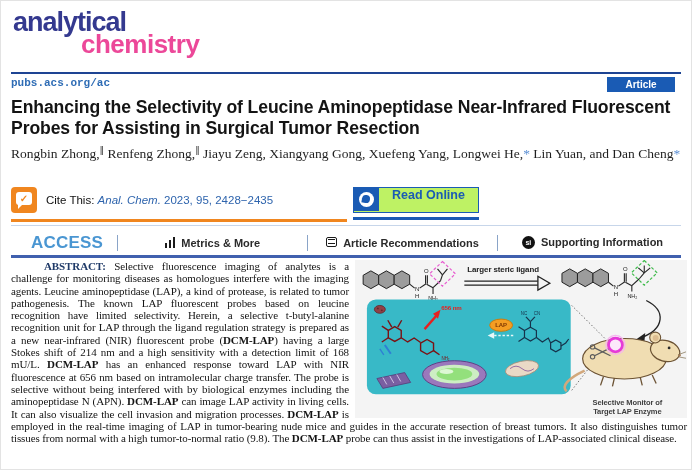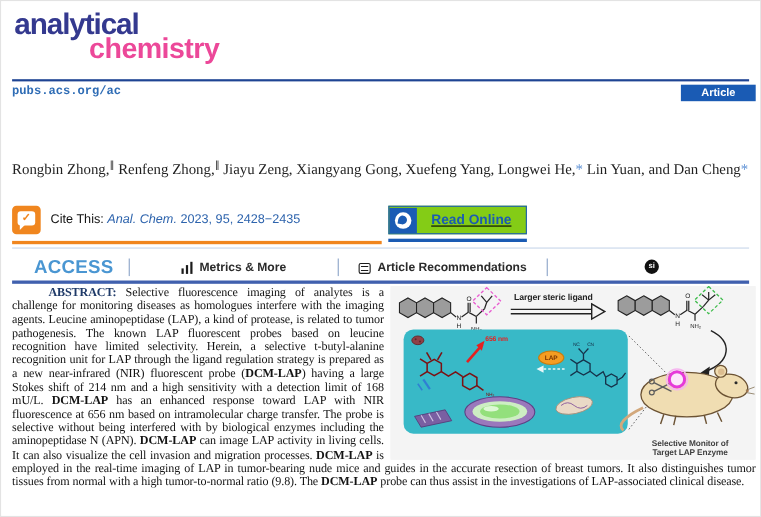--- a/index.html
+++ b/index.html
@@ -4,21 +4,21 @@
 <style>
   html,body{margin:0;padding:0;background:#f6f6f6;}
   .page{position:relative;width:692px;height:470px;background:#fff;border:1px solid #e3e3e3;
         box-sizing:border-box;font-family:"Liberation Sans",sans-serif;overflow:hidden;}
   
   .logo{position:absolute;left:12px;top:6px;width:240px;height:52px;}
   .logo .w1{position:absolute;left:0;top:0;font-size:27px;font-weight:800;letter-spacing:-1px;color:#34398f;}
   .logo .w2{position:absolute;left:68px;top:22px;font-size:26px;font-weight:800;letter-spacing:-0.5px;color:#ec4899;}
   .rule-navy{position:absolute;left:10px;right:10px;top:71px;height:2px;background:#1e4493;}
   .site-url{position:absolute;left:10px;top:76px;font-size:11px;font-weight:700;color:#2e6cb5;font-family:Liberation Mono, monospace;}
-  .badge{position:absolute;right:4px;top:76px;width:68px;height:15px;background:#1a5bb4;color:#fff;
+  .badge{position:absolute;right:16px;top:76px;width:68px;height:15px;background:#1a5bb4;color:#fff;
          font-size:10px;font-weight:700;text-align:center;line-height:15px;}
   
   .title{position:absolute;left:10px;top:96px;width:676px;font-size:17.6px;font-weight:700;
          color:#141414;line-height:1.2;letter-spacing:-0.1px;}
   .authors{position:absolute;left:10px;top:144px;width:676px;font-family:"Liberation Serif",serif;
            font-size:13.5px;color:#1f1f1f;line-height:1.3;}
   .authors .sup{font-size:9px;vertical-align:5px;}
   .authors .star{color:#5b8fd4;}
   
   .cite-row{position:absolute;left:10px;top:186px;width:336px;display:flex;align-items:center;
@@ -26,32 +26,32 @@
   .cite-icon{width:26px;height:26px;background:#f0861f;border-radius:4px;position:relative;flex:0 0 auto;}
   .cite-bubble{position:absolute;left:5px;top:5px;width:16px;height:13px;background:#fff;border-radius:3px;
                font-size:10px;font-weight:700;color:#f0861f;text-align:center;line-height:13px;}
   .cite-bubble:after{content:"";position:absolute;left:2px;bottom:-4px;width:0;height:0;
                border-top:5px solid #fff;border-right:5px solid transparent;}
   .cite-text{font-size:11.5px;color:#111;white-space:nowrap;}
   .cite-text .lbl{font-weight:400;}
   .cite-text .ref{color:#2e64ad;}
   .cite-text .jrnl{font-style:italic;}
   .readonline-wrap{position:absolute;left:352px;top:186px;padding-bottom:4px;border-bottom:3px solid #1a5bb4;}
-  .readonline{display:flex;align-items:center;border:1.5px solid #1a5bb4;background:#84cc16;height:26px;box-sizing:border-box;text-decoration:underline;}
+  .readonline{display:flex;align-items:flex-start;border:1.5px solid #1a5bb4;background:#bef264;height:26px;box-sizing:border-box;}
   .ro-icon{width:25px;height:23px;background:#1a5bb4;display:flex;align-items:center;justify-content:center;flex:0 0 auto;}
   .ro-globe{width:15px;height:15px;background:#fff;border-radius:50%;position:relative;}
   .ro-globe:after{content:"";position:absolute;left:3px;top:3px;width:8px;height:8px;border-radius:50% 50% 50% 0;
                   background:#1a5bb4;transform:rotate(10deg);}
   .ro-label{font-size:12.5px;font-weight:700;color:#1a5bb4;padding:0 13px;}
   .rule-thin{position:absolute;left:10px;right:10px;top:224px;height:1px;background:#c7d6ea;}
   
   .accessbar{position:absolute;left:10px;top:231px;width:676px;height:21px;display:flex;align-items:center;}
   .access-title{font-size:17px;font-weight:700;color:#4a96d2;letter-spacing:0.2px;width:86px;flex:0 0 auto;margin-left:20px;}
   .vsep{width:1px;height:16px;background:#8aa4c8;flex:0 0 auto;}
-  .access-item{flex:1;display:flex;align-items:flex-end;justify-content:center;gap:6px;
+  .access-item{flex:1;display:flex;align-items:flex-start;justify-content:center;gap:6px;
                font-size:11px;font-weight:700;color:#2b2b2b;cursor:pointer;}
   .ic-bars{display:flex;align-items:flex-end;gap:1.5px;height:11px;}
   .ic-bars i{display:block;width:2.5px;background:#1b1b1b;}
   .ic-bars i:nth-child(1){height:5px;}.ic-bars i:nth-child(2){height:8px;}.ic-bars i:nth-child(3){height:11px;}
   .ic-doc{width:11px;height:10px;border:1.5px solid #1b1b1b;border-radius:2px;box-sizing:border-box;
           background:repeating-linear-gradient(to bottom,transparent 0 1.5px,#1b1b1b 1.5px 2.5px,transparent 2.5px 4px);
           background-clip:content-box;padding:1px;}
   .ic-si{width:13px;height:13px;border-radius:50%;background:#111;color:#fff;font-size:7px;font-weight:700;
          text-align:center;line-height:13px;}
   .rule-blue{position:absolute;left:10px;right:10px;top:254px;height:2.5px;background:#4060ae;}
@@ -70,20 +70,21 @@
 
   <div class="logo">
     <span class="w1">analytical</span>
     <span class="w2">chemistry</span>
   </div>
 
   <div class="rule-navy"></div>
   <div class="site-url">pubs.acs.org/ac</div>
   <div class="badge">Article</div>
 
+  <div class="title">Enhancing the Selectivity of Leucine Aminopeptidase Near-Infrared Fluorescent Probes for Assisting in Surgical Tumor Resection</div>
 
   <div class="authors"><span>Rongbin Zhong,</span><span class="sup">∥</span><span> Renfeng Zhong,</span><span class="sup">∥</span><span> Jiayu Zeng, Xiangyang Gong, Xuefeng Yang, Longwei He,</span><span class="star">*</span><span> Lin Yuan, and Dan Cheng</span><span class="star">*</span></div>
 
   <div class="cite-row">
     <div class="cite-icon">
       <div class="cite-bubble">✓</div>
     </div>
     <div class="cite-text"><span class="lbl">Cite This:</span>&nbsp;<span class="ref"><span class="jrnl">Anal. Chem.</span><span> 2023, 95, 2428−2435</span></span></div>
   </div>
 
@@ -110,20 +111,21 @@
       <span>Metrics &amp; More</span>
     </div>
     <div class="vsep"></div>
     <div class="access-item">
       <span class="ic-doc"></span>
       <span>Article Recommendations</span>
     </div>
     <div class="vsep"></div>
     <div class="access-item">
       <span class="ic-si">si</span>
+      <span>Supporting Information</span>
     </div>
   </div>
 
   <div class="rule-blue"></div>
 
   <div class="abstract">
 
     <svg class="fig" width="332" height="158" viewBox="0 0 334 160" preserveAspectRatio="none">
       <rect x="0" y="0" width="334" height="160" rx="2" fill="#f4f4f4"></rect>
 

